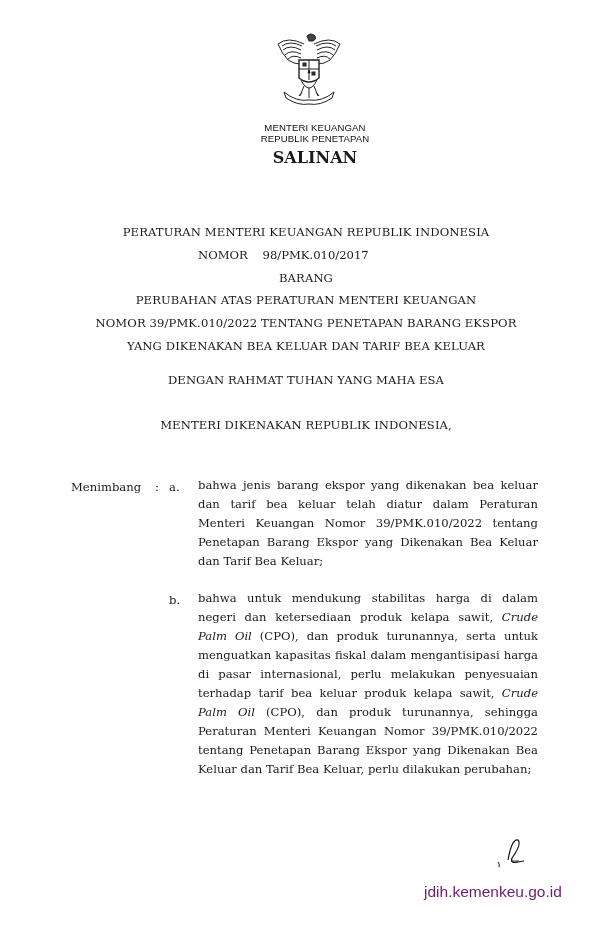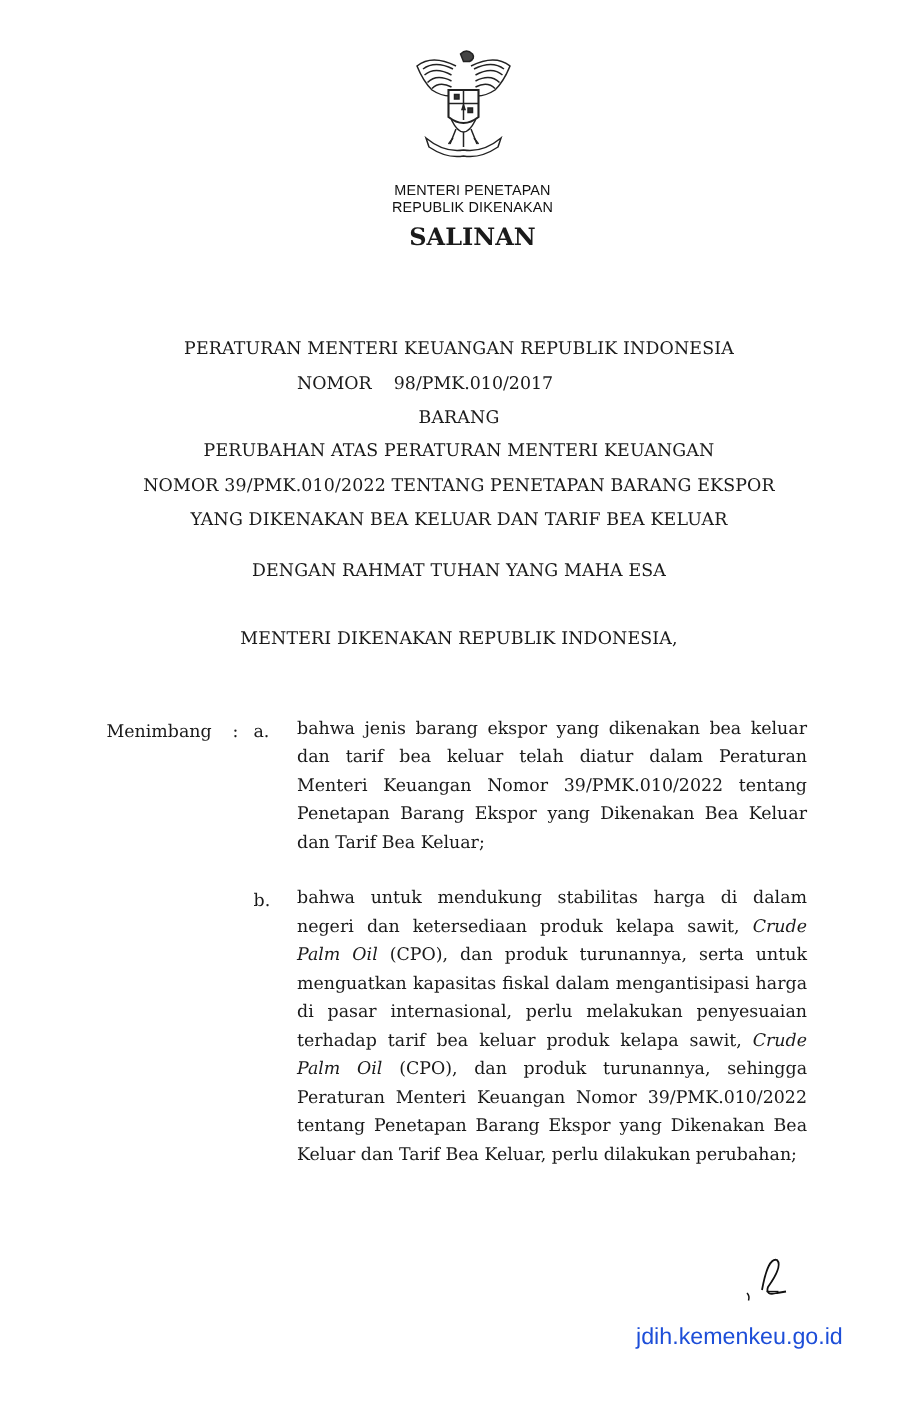--- a/index.html
+++ b/index.html
@@ -11,21 +11,21 @@
           font-size:9.6px; line-height:11px; letter-spacing:0.1px; color:#111; }
   .salinan { left:230px; width:170px; top:148px; text-align:center; font-weight:bold; font-size:16px; }
   .center { left:0; width:612px; text-align:center; font-size:11.6px; letter-spacing:0.1px; }
   .nomor { left:198px; top:248px; font-size:11.6px; white-space:pre; }
   .label { left:71px; top:480px; font-size:11.6px; }
   .colon { left:155px; top:480px; font-size:11.6px; }
   .mark { left:169px; font-size:11.6px; }
   .para { left:198px; width:340px; font-size:11.6px; line-height:19px; text-align:justify; }
   .para i { font-style:italic; }
   .sig { left:494px; top:834px; width:36px; height:34px; }
-  .url { left:424px; top:883px; font-family:"Liberation Sans", sans-serif; font-size:15.5px; color:#1d4ed8; }
+  .url { left:424px; top:883px; font-family:"Liberation Sans", sans-serif; font-size:15.5px; color:#701a75; }
 </style>
 </head>
 <body>
 
 <div class="abs emblem">
   <svg width="70" height="80" viewBox="0 0 70 80">
     <g fill="none" stroke="#222" stroke-width="1">
 
       <path d="M33 6 q4 -4 8 0 q2 3 -2 5 l-4 0 z" fill="#444"></path>
 
@@ -51,22 +51,22 @@
       <path d="M27 50 Q35 66 43 50"></path>
       <path d="M30 56 L26 66 M35 58 L35 68 M40 56 L44 66"></path>
 
       <path d="M10 62 Q22 72 35 70 Q48 72 60 62 L58 68 Q46 76 35 74 Q24 76 12 68 Z" fill="#fff"></path>
 
       <path d="M28 62 l-3 4 M42 62 l3 4"></path>
     </g>
   </svg>
 </div>
 
-<div class="abs inst" style="top:122px;">MENTERI PENETAPAN</div>
-<div class="abs inst" style="top:133px;">REPUBLIK DIKENAKAN</div>
+<div class="abs inst" style="top:122px;">MENTERI KEUANGAN</div>
+<div class="abs inst" style="top:133px;">REPUBLIK PENETAPAN</div>
 <div class="abs salinan">SALINAN</div>
 
 <div class="abs center" style="top:225px;">PERATURAN MENTERI KEUANGAN REPUBLIK INDONESIA</div>
 <div class="abs nomor"><span>NOMOR</span>    <span>98/PMK.010/2017</span></div>
 <div class="abs center" style="top:271px;">BARANG</div>
 <div class="abs center" style="top:293px;">PERUBAHAN ATAS PERATURAN MENTERI KEUANGAN</div>
 <div class="abs center" style="top:316px;">NOMOR 39/PMK.010/2022 TENTANG PENETAPAN BARANG EKSPOR</div>
 <div class="abs center" style="top:339px;">YANG DIKENAKAN BEA KELUAR DAN TARIF BEA KELUAR</div>
 
 <div class="abs center" style="top:373px;text-align:center;">DENGAN RAHMAT TUHAN YANG MAHA ESA</div>

